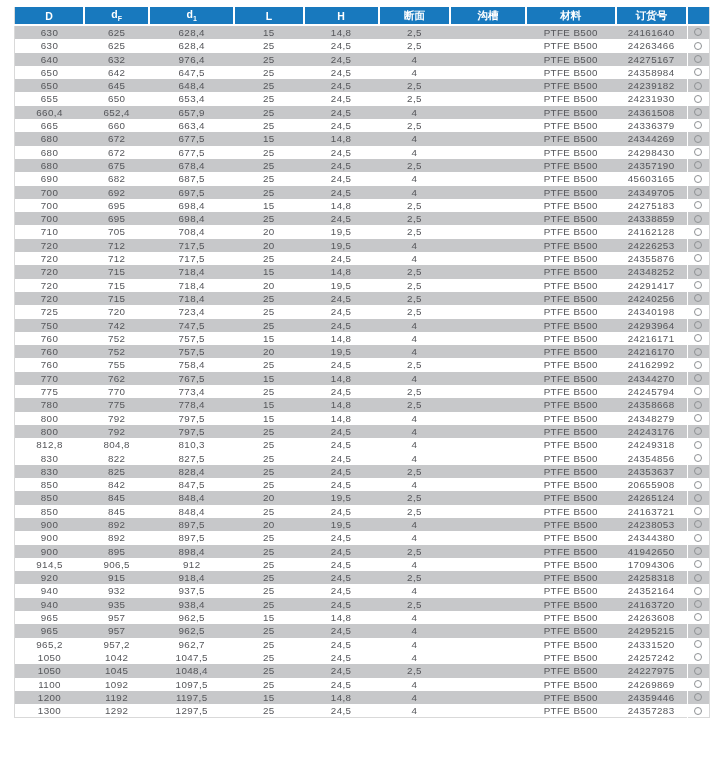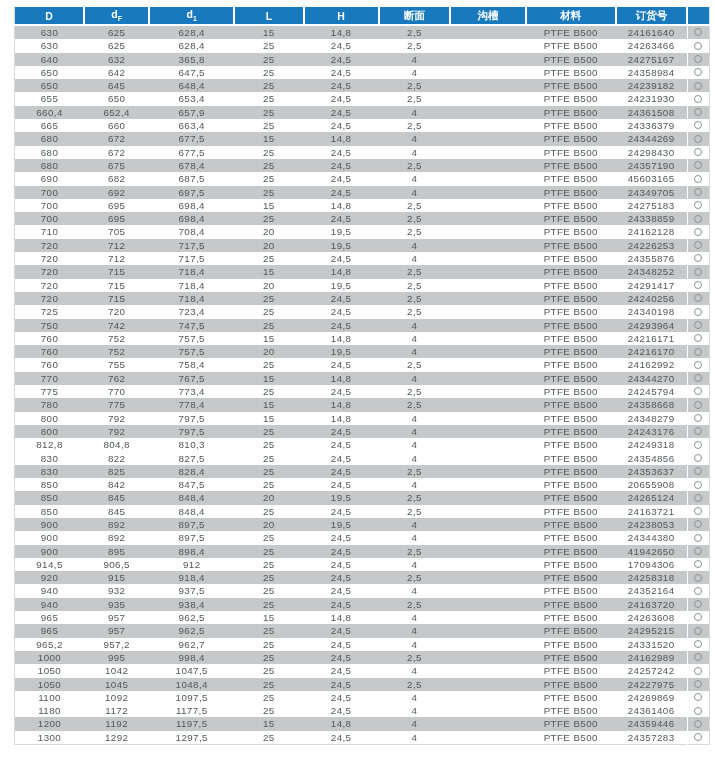--- a/index.html
+++ b/index.html
@@ -121,21 +121,21 @@
           <td>24,5</td>
           <td>2,5</td>
           <td></td>
           <td>PTFE B500</td>
           <td>24263466</td>
           <td class="circle-cell"><span class="circle"></span></td>
         </tr>
         <tr class="row-gray">
           <td>640</td>
           <td>632</td>
-          <td>365,8</td>
+          <td>976,4</td>
           <td>25</td>
           <td>24,5</td>
           <td>4</td>
           <td></td>
           <td>PTFE B500</td>
           <td>24275167</td>
           <td class="circle-cell"><span class="circle"></span></td>
         </tr>
         <tr class="row-white">
           <td>650</td>
@@ -658,32 +658,20 @@
           <td>957,2</td>
           <td>962,7</td>
           <td>25</td>
           <td>24,5</td>
           <td>4</td>
           <td></td>
           <td>PTFE B500</td>
           <td>24331520</td>
           <td class="circle-cell"><span class="circle"></span></td>
         </tr>
-        <tr class="row-gray">
-          <td>1000</td>
-          <td>995</td>
-          <td>998,4</td>
-          <td>25</td>
-          <td>24,5</td>
-          <td>2,5</td>
-          <td></td>
-          <td>PTFE B500</td>
-          <td>24162989</td>
-          <td class="circle-cell"><span class="circle"></span></td>
-        </tr>
         <tr class="row-white">
           <td>1050</td>
           <td>1042</td>
           <td>1047,5</td>
           <td>25</td>
           <td>24,5</td>
           <td>4</td>
           <td></td>
           <td>PTFE B500</td>
           <td>24257242</td>
@@ -704,32 +692,20 @@
         <tr class="row-white">
           <td>1100</td>
           <td>1092</td>
           <td>1097,5</td>
           <td>25</td>
           <td>24,5</td>
           <td>4</td>
           <td></td>
           <td>PTFE B500</td>
           <td>24269869</td>
-          <td class="circle-cell"><span class="circle"></span></td>
-        </tr>
-        <tr class="row-white">
-          <td>1180</td>
-          <td>1172</td>
-          <td>1177,5</td>
-          <td>25</td>
-          <td>24,5</td>
-          <td>4</td>
-          <td></td>
-          <td>PTFE B500</td>
-          <td>24361406</td>
           <td class="circle-cell"><span class="circle"></span></td>
         </tr>
         <tr class="row-gray">
           <td>1200</td>
           <td>1192</td>
           <td>1197,5</td>
           <td>15</td>
           <td>14,8</td>
           <td>4</td>
           <td></td>

